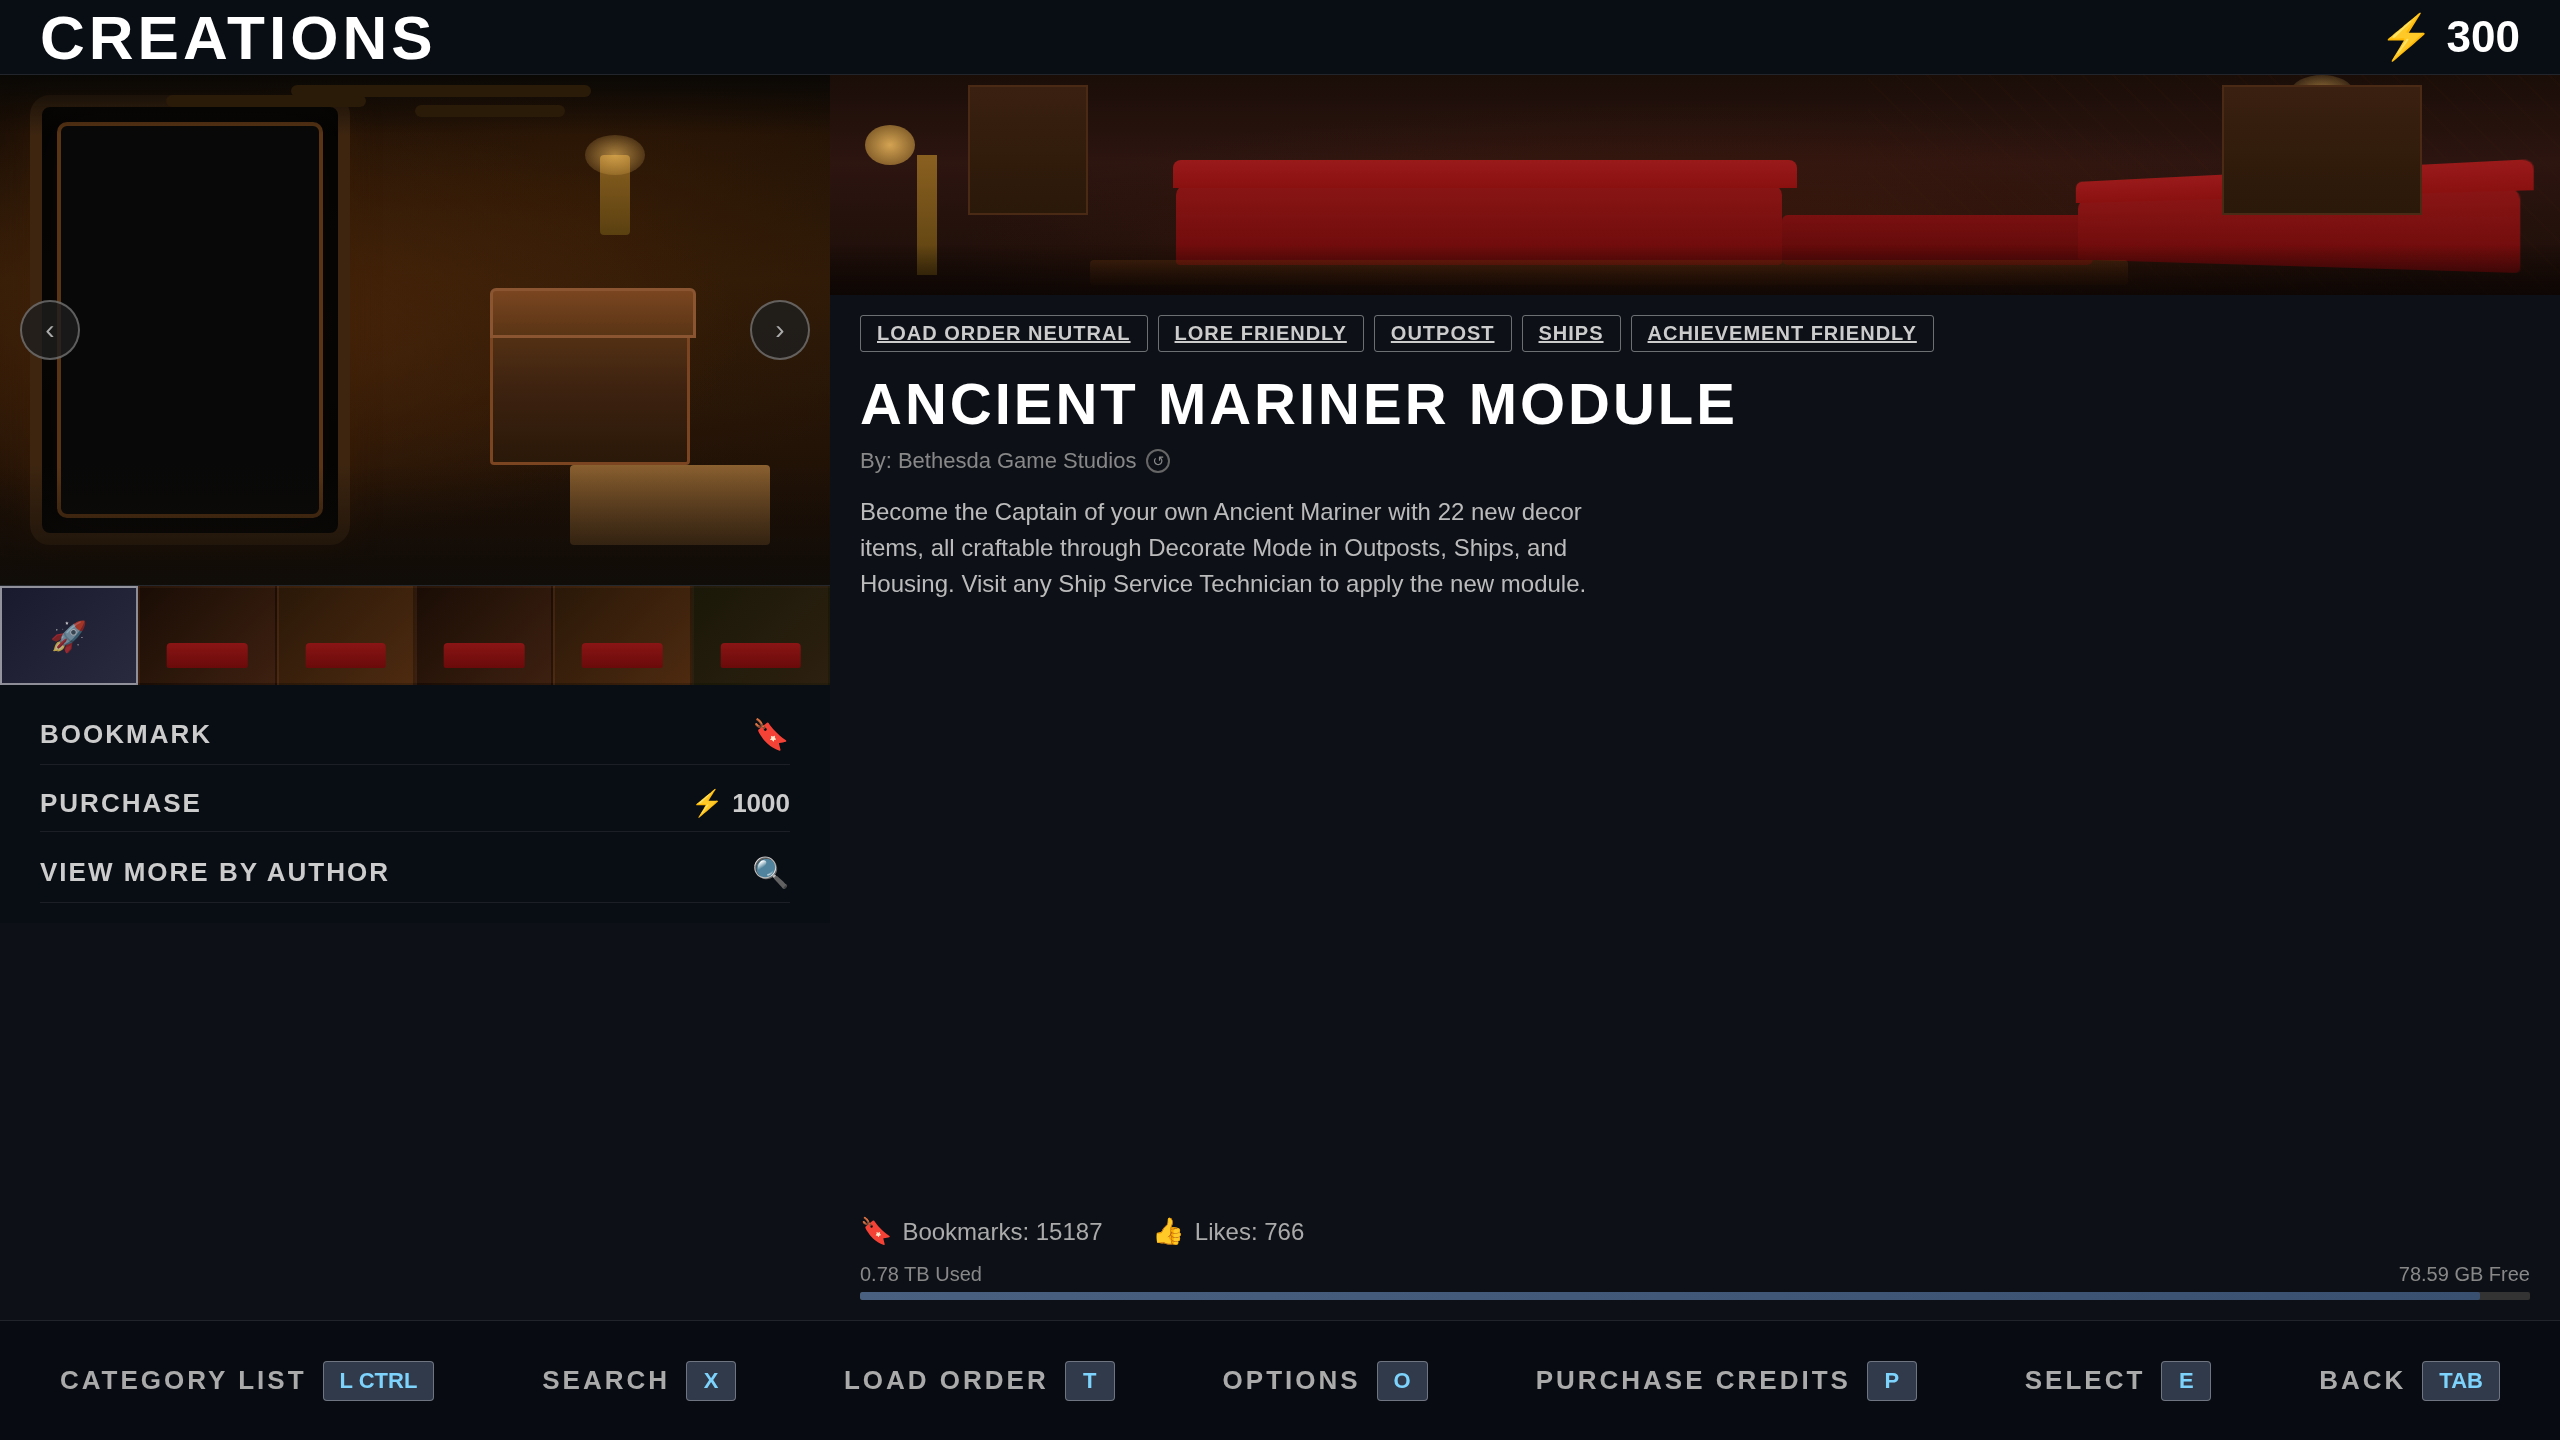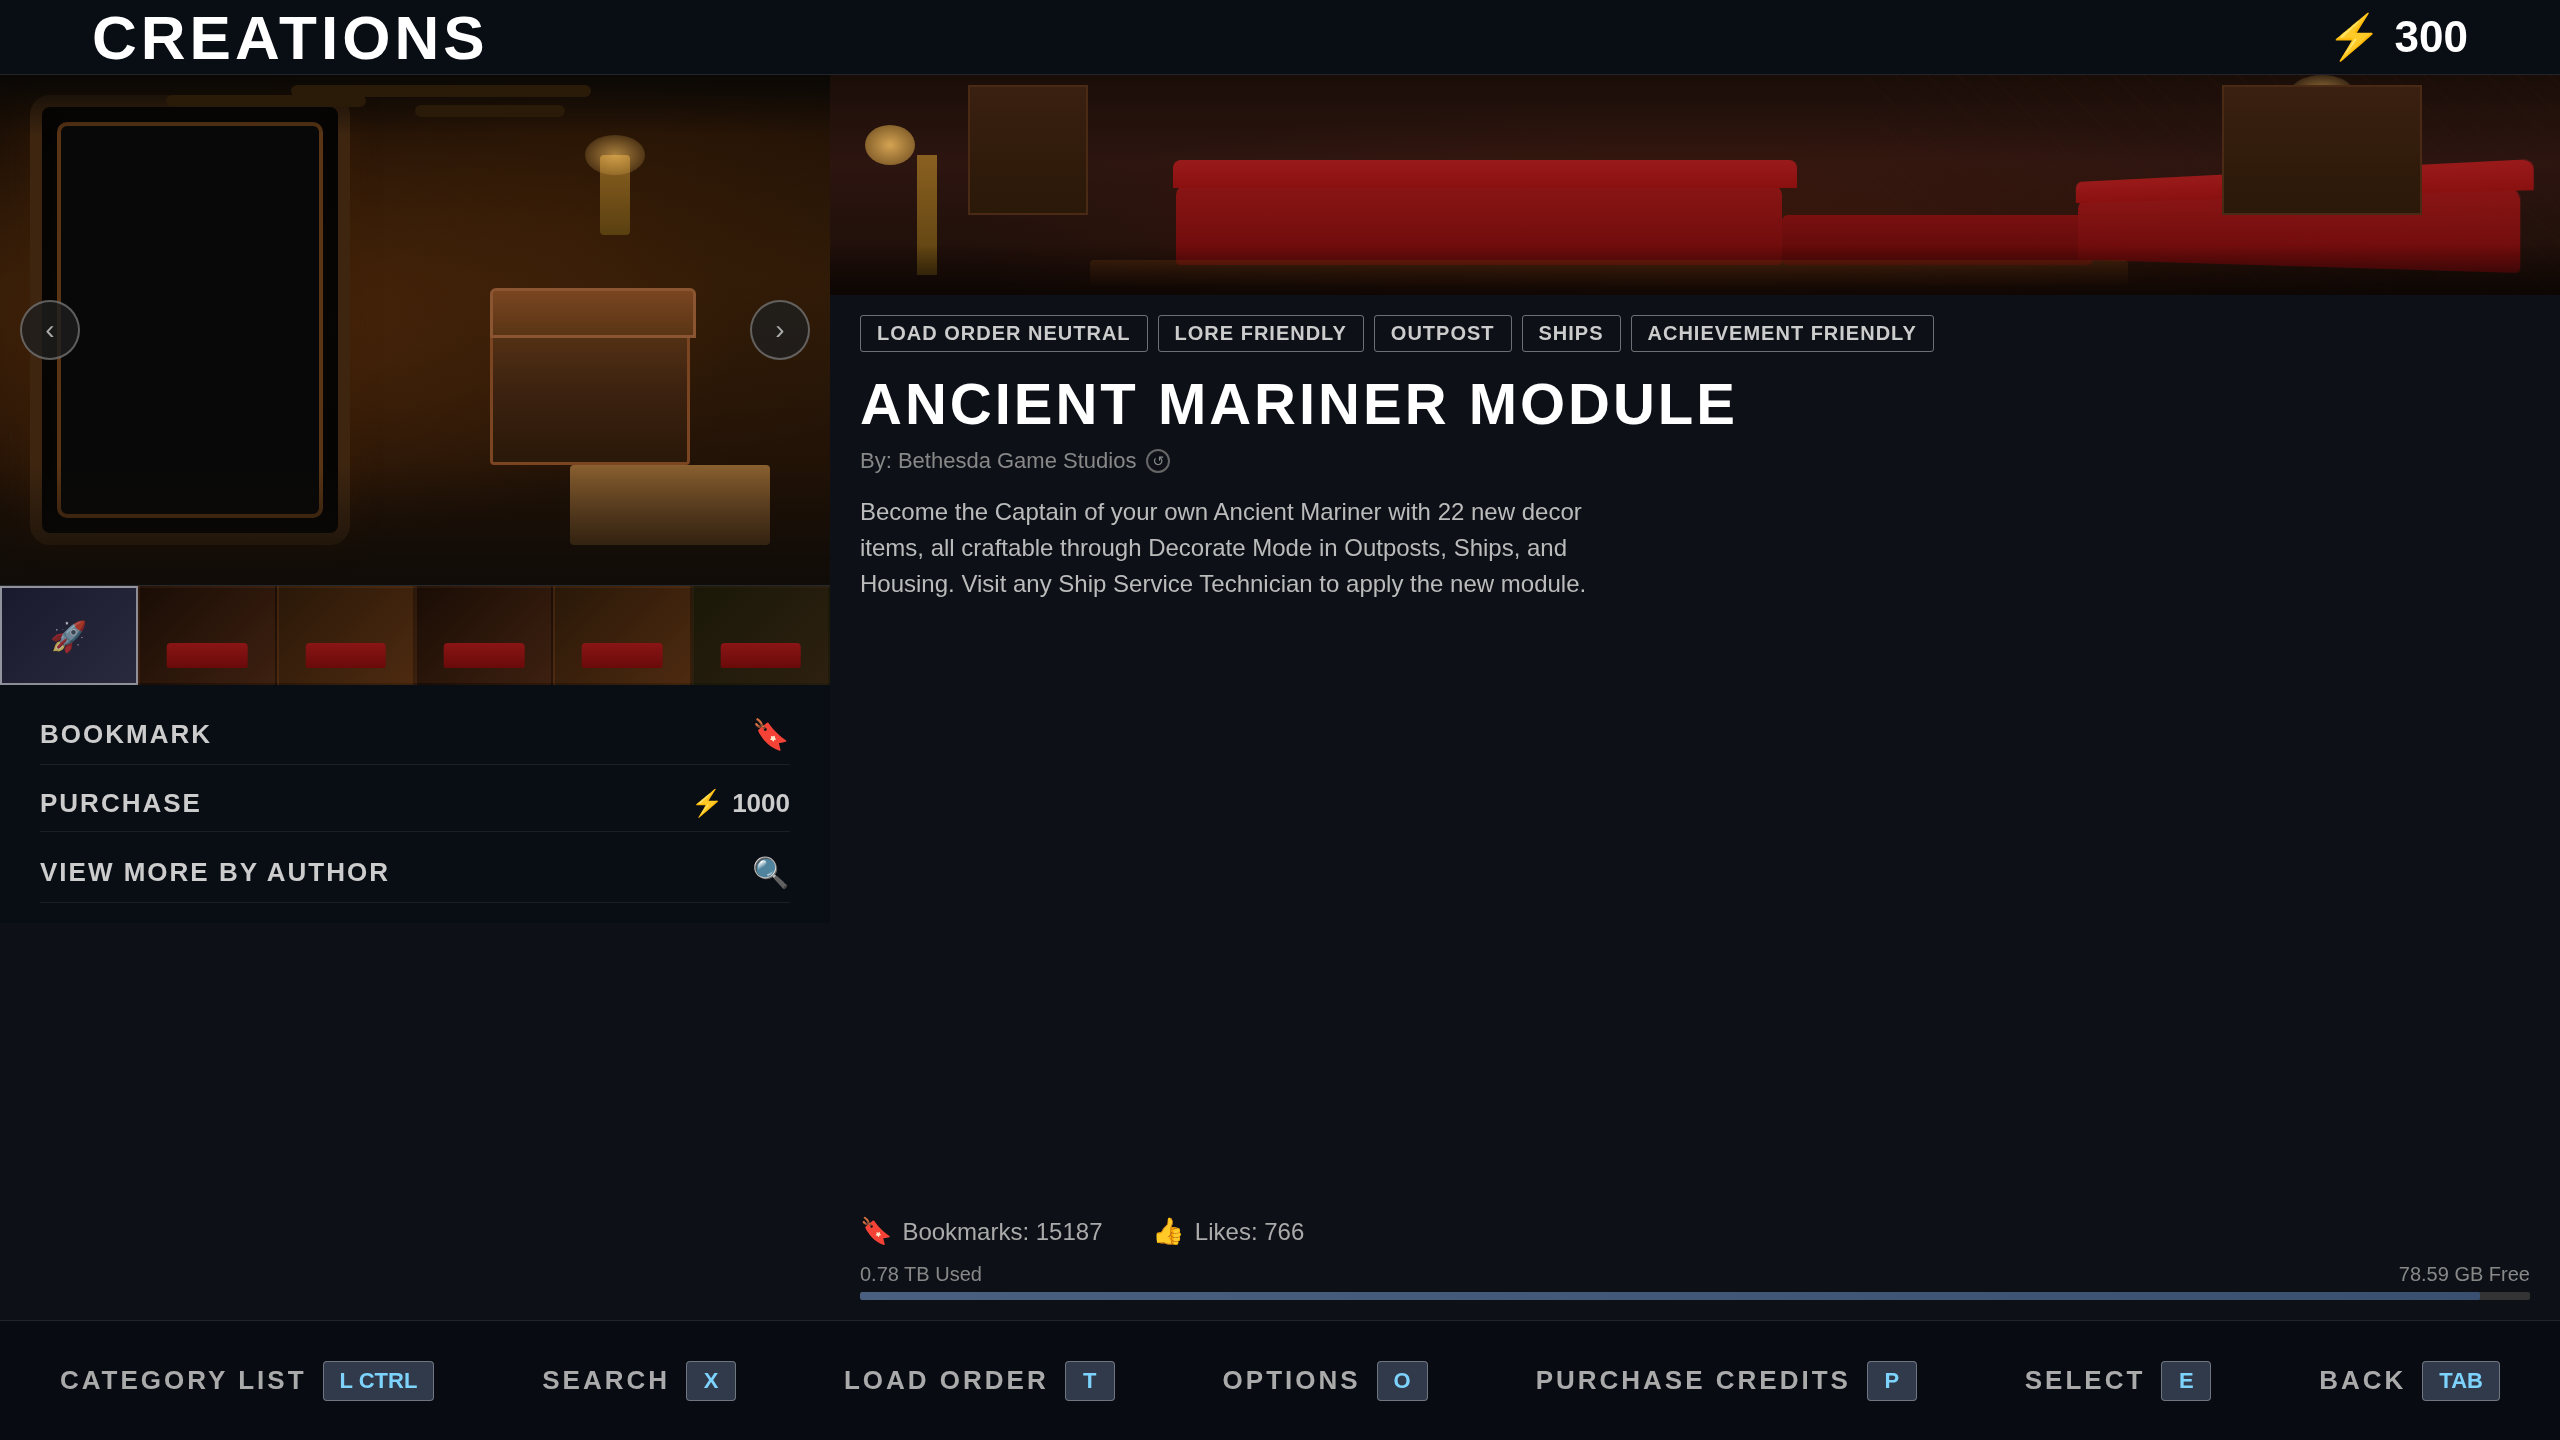--- a/index.html
+++ b/index.html
@@ -18,21 +18,21 @@
     .header {
       position: absolute;
       top: 0;
       left: 0;
       right: 0;
       height: 75px;
       background: rgba(10,14,20,0.95);
       display: flex;
       align-items: center;
       justify-content: space-between;
-      padding: 0 92px;
+      padding: 0 40px;
       border-bottom: 1px solid rgba(255,255,255,0.1);
       z-index: 10;
     }
 
     .header-title {
       font-size: 62px;
       font-weight: 900;
       letter-spacing: 4px;
       color: #fff;
       text-transform: uppercase;
@@ -313,20 +313,21 @@
 
     .tag {
       padding: 6px 16px;
       border: 1px solid rgba(255,255,255,0.4);
       border-radius: 3px;
       font-size: 20px;
       font-weight: 600;
       letter-spacing: 1px;
       color: #ccc;
       text-transform: uppercase;
+      text-decoration: underline;
     }
 
     
     .mod-info {
       padding: 10px 30px 20px;
     }
 
     .mod-title {
       font-size: 58px;
       font-weight: 900;

